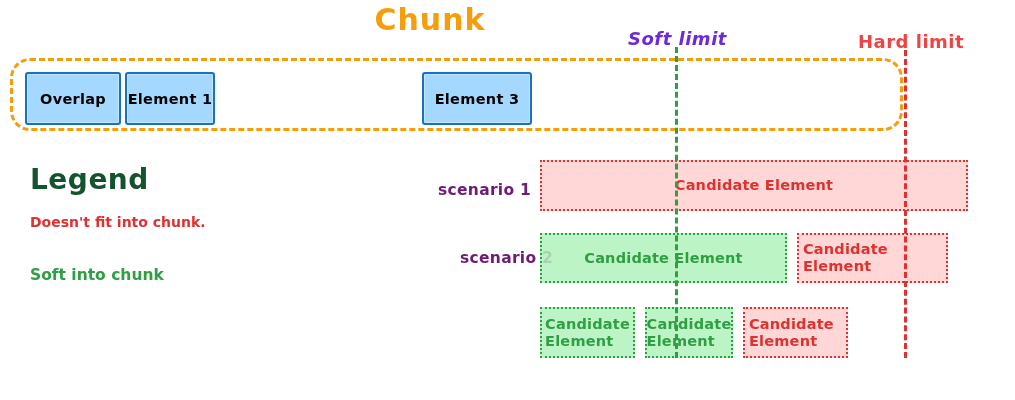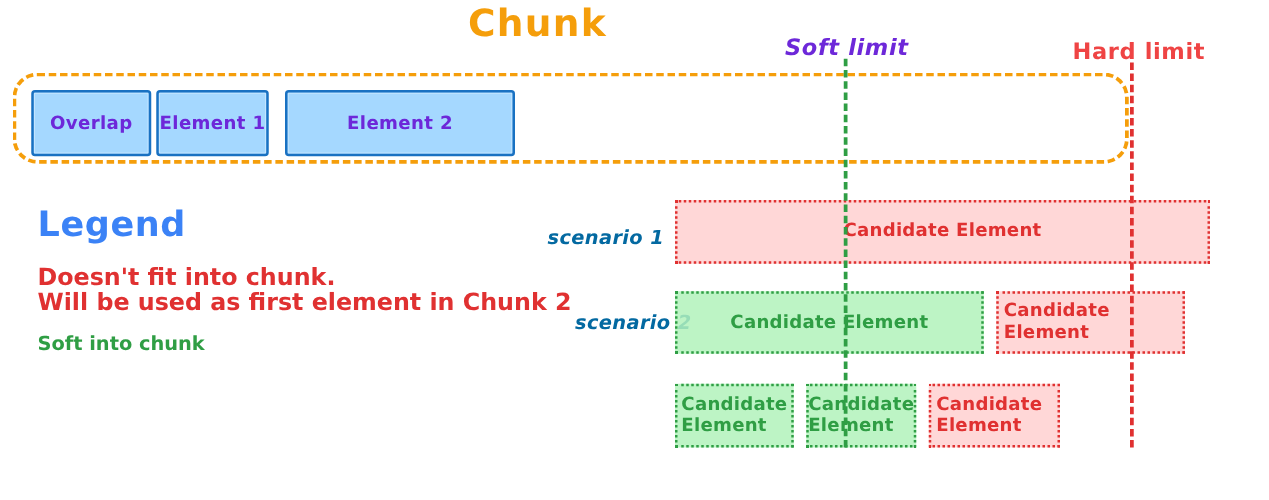--- a/index.html
+++ b/index.html
@@ -28,35 +28,35 @@
   
   #chunk-box{
     left:10px;top:58px;width:887px;height:67px;
     border:3.5px dashed #f59e0b;border-radius:20px;background:transparent;
   }
 
   
   .ebox{
     height:49px;background:#a5d8ff;border:2px solid #1971c2;border-radius:3px;
     display:flex;align-items:center;justify-content:center;
-    color:#6d28d9;font-size:14.5px;font-weight:bold;letter-spacing:.3px;
+    color:#000000;font-size:14.5px;font-weight:bold;letter-spacing:.3px;
     box-shadow:inset 0 0 0 1px rgba(255,255,255,.35);
   }
   #el-overlap{left:25px;top:72px;width:92px;}
   #el-1{left:125px;top:72px;width:86px;}
   #el-2{left:228px;top:72px;width:180px;}
   #el-3{left:422px;top:72px;width:106px;}
 
   
-  #legend-title{left:30px;top:163px;font-size:28px;font-weight:bold;color:#3b82f6;letter-spacing:.5px;}
-  #legend-red{left:30px;top:212px;color:#e03131;font-size:19px;font-weight:bold;line-height:20px;}
+  #legend-title{left:30px;top:163px;font-size:28px;font-weight:bold;color:#14532d;letter-spacing:.5px;}
+  #legend-red{left:30px;top:212px;color:#e03131;font-size:14px;font-weight:bold;line-height:20px;}
   #legend-green{left:30px;top:266px;color:#2f9e44;font-size:15.5px;font-weight:bold;}
 
   
-  .scenario-label{color:#0369a1;font-size:15.5px;font-weight:bold;letter-spacing:.3px;font-style:italic;}
+  .scenario-label{color:#701a75;font-size:15.5px;font-weight:bold;letter-spacing:.3px;}
   #sc1-label{left:438px;top:181px;}
   #sc2-label{left:460px;top:249px;}
   #sc3-label{left:438px;top:323px;}
 
   .sbox{
     display:flex;align-items:center;justify-content:center;text-align:left;
     font-size:14.5px;font-weight:bold;line-height:17px;letter-spacing:.2px;z-index:2;
     border:2.5px dotted;padding:0 4px;box-sizing:border-box;
   }
   .sbox.red{background:rgba(255,201,201,.75);border-color:#e03131;color:#e03131;}
@@ -76,26 +76,25 @@
 
   <div id="title" class="abs">Chunk</div>
 
   <div id="soft-label" class="abs limit-label">Soft limit</div>
   <div id="hard-label" class="abs limit-label">Hard limit</div>
 
   <div id="chunk-box" class="abs"></div>
 
   <div id="el-overlap" class="abs ebox">Overlap</div>
   <div id="el-1" class="abs ebox">Element 1</div>
-  <div id="el-2" class="abs ebox">Element 2</div>
+  <div id="el-3" class="abs ebox">Element 3</div>
 
   <div id="legend-title" class="abs">Legend</div>
   <div id="legend-red" class="abs">
     <div>Doesn't fit into chunk.</div>
-    <div>Will be used as first element in Chunk 2</div>
   </div>
   <div id="legend-green" class="abs">Soft into chunk</div>
 
   <div id="sc1-label" class="abs scenario-label">scenario 1</div>
   <div id="sc2-label" class="abs scenario-label">scenario 2</div>
 
   <div id="sc1-box1" class="abs sbox red">Candidate Element</div>
 
   <div id="sc2-box1" class="abs sbox green">Candidate Element</div>
   <div id="sc2-box2" class="abs sbox red">Candidate Element</div>

